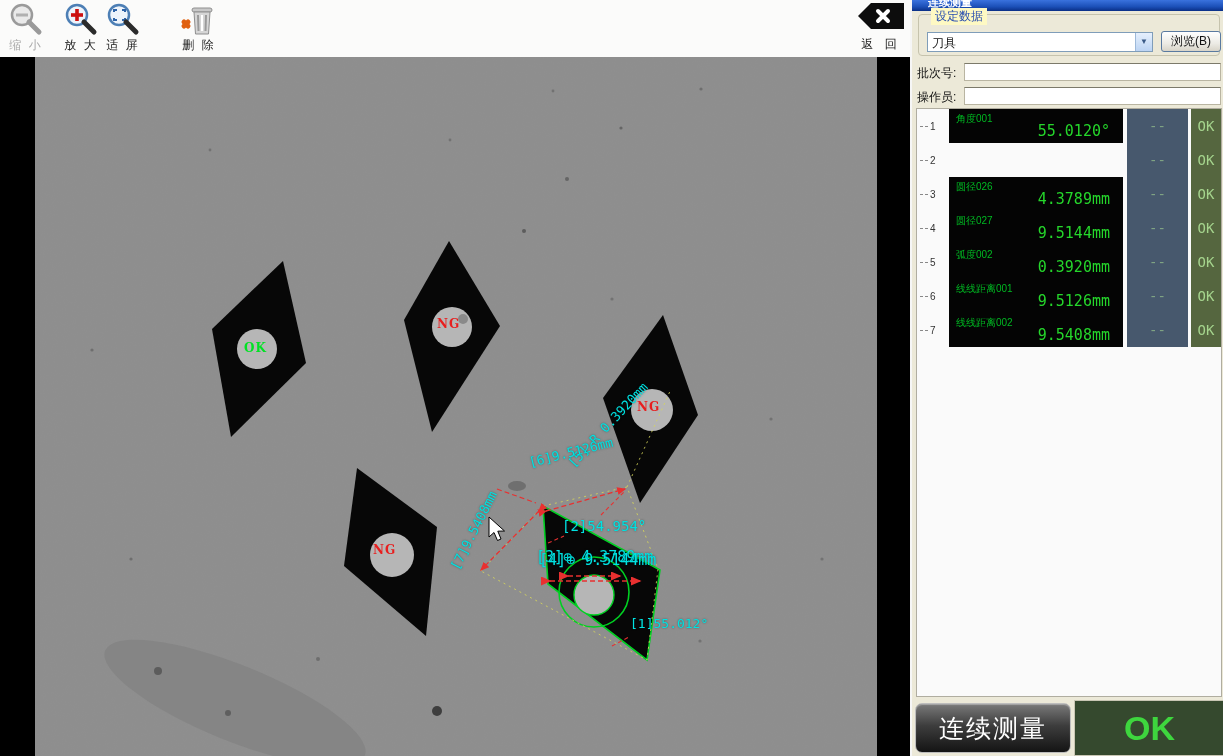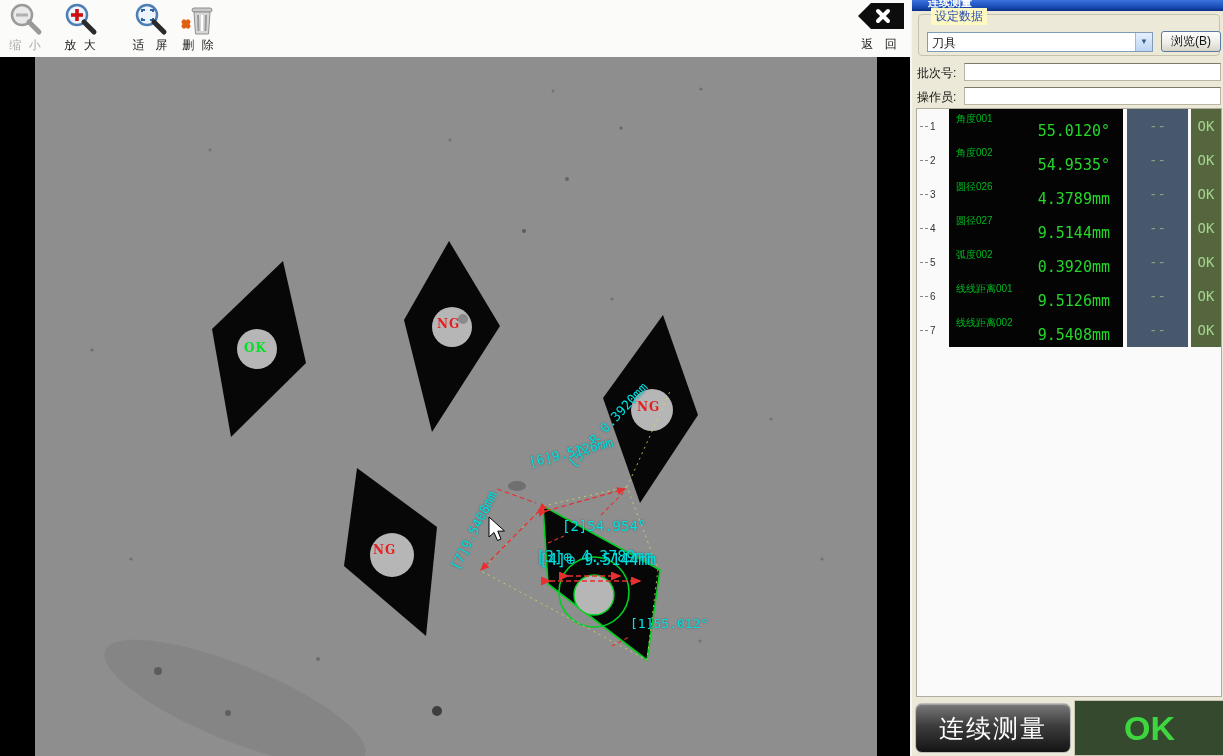--- a/index.html
+++ b/index.html
@@ -7,21 +7,21 @@
               font-family:"Liberation Sans","DejaVu Sans",sans-serif; }
   .screen { position:absolute; width:1223px; height:756px; background:#000; }
 
   
   .toolbar { position:absolute; left:0; top:0; width:910px; height:74px;
              background:#fbfbfa; border-bottom:1px solid #b91c1c; }
   .tool { position:absolute; top:2px; width:52px; text-align:center; cursor:pointer; }
   .tool .ticon { display:block; margin:0 auto; }
   .tool .tlabel { display:block; font-size:12px; color:#222; letter-spacing:2px; margin-top:1px; }
   .tool.disabled .tlabel { color:#a8a8a8; }
-  .t0{ left:0px; } .t1{ left:55px; } .t2{ left:125px;font-family:Liberation Mono, monospace; } .t3{ left:173px; }
+  .t0{ left:0px; } .t1{ left:55px; } .t2{ left:97px; } .t3{ left:173px; }
   .return-tool { position:absolute; left:854px; top:2px; width:54px; text-align:center; cursor:pointer; }
   .return-tool .tlabel{ display:block; font-size:12px; color:#222; letter-spacing:4px; margin-top:2px; }
 
   
   .black-left  { position:absolute; left:0;   top:57px; width:35px;  height:699px; background:#000; }
   .black-right { position:absolute; left:877px;top:57px; width:33px;  height:699px; background:#000; }
   .camera { position:absolute; left:35px; top:57px; width:842px; height:699px; background:#8f8f8f; overflow:hidden; }
   .camera svg.scene { position:absolute; left:0; top:0; }
 
   .anno { position:absolute; color:#00e2e2; font-family:"DejaVu Sans Mono","Liberation Mono",monospace;
@@ -287,24 +287,20 @@
             </div>
           <div class="cell-ref">--</div>
           <div class="cell-status">OK</div>
         </div>
 
         <div class="rrow">
           <div class="cell-num">
               <span class="dash"></span>
               <span class="num">2</span>
             </div>
-          <div class="cell-meas">
-              <span class="mname">角度002</span>
-              <span class="mval">54.9535°</span>
-            </div>
           <div class="cell-ref">--</div>
           <div class="cell-status">OK</div>
         </div>
 
         <div class="rrow">
           <div class="cell-num">
               <span class="dash"></span>
               <span class="num">3</span>
             </div>
           <div class="cell-meas">

